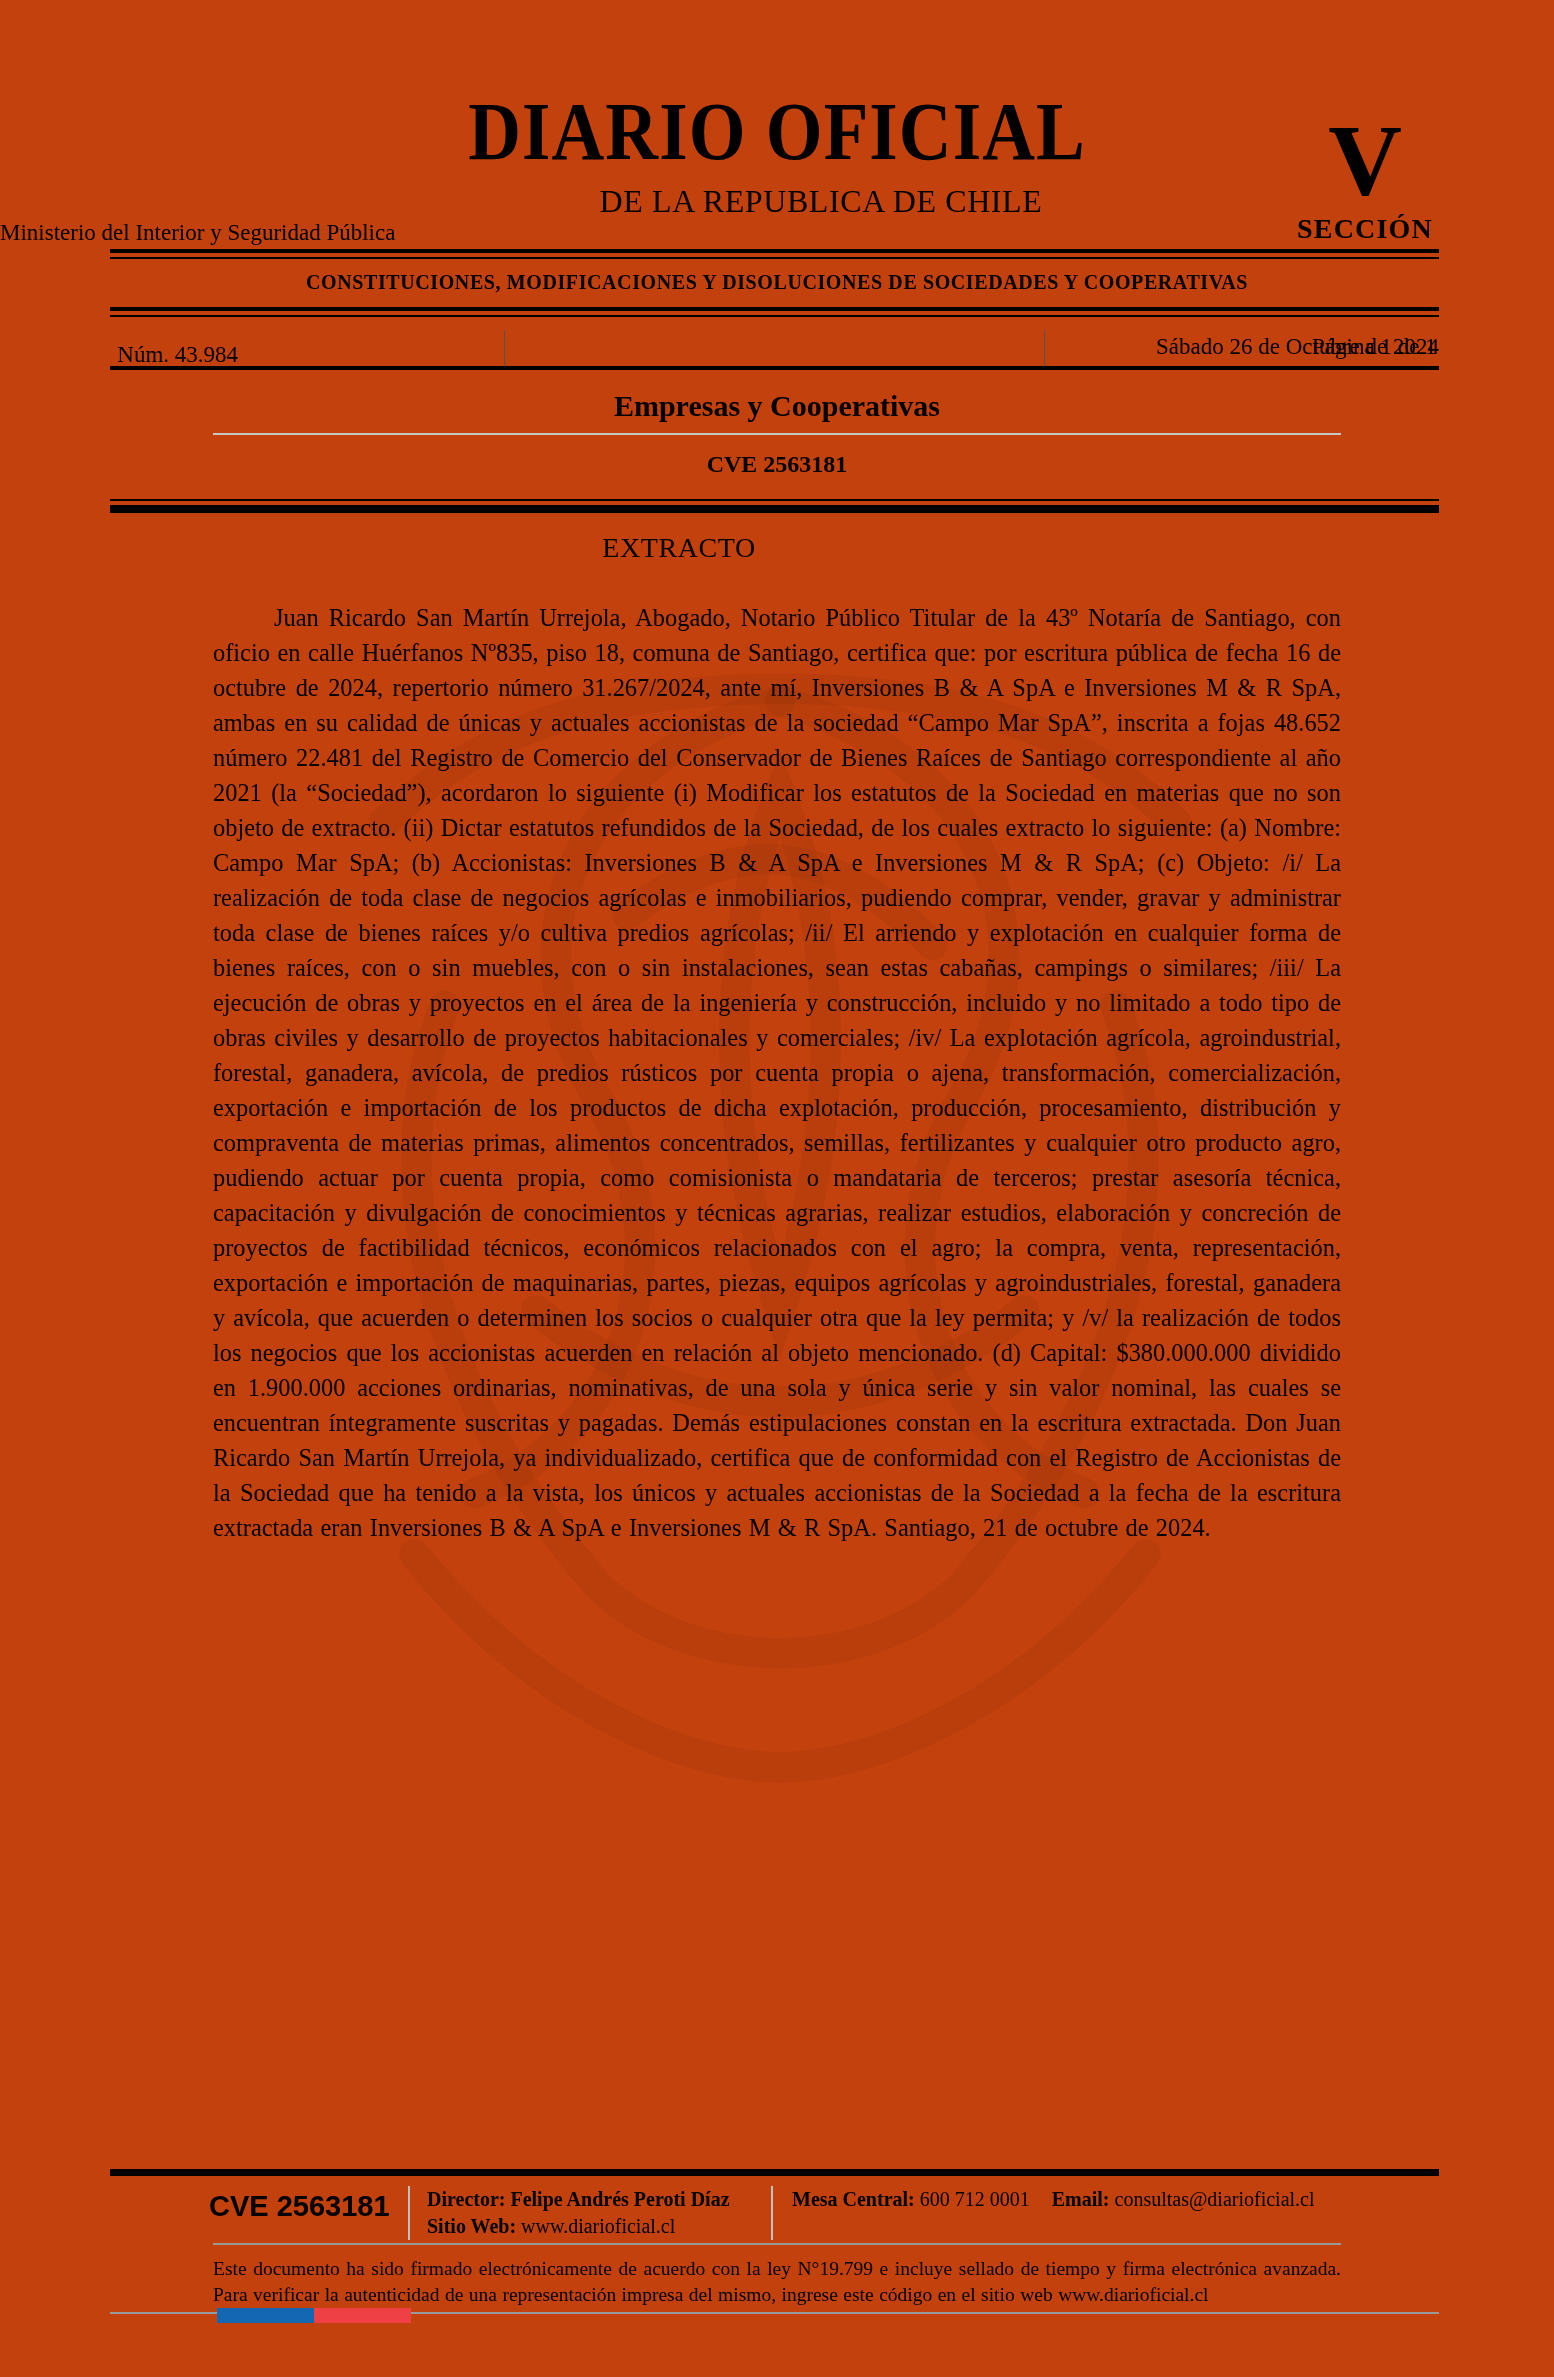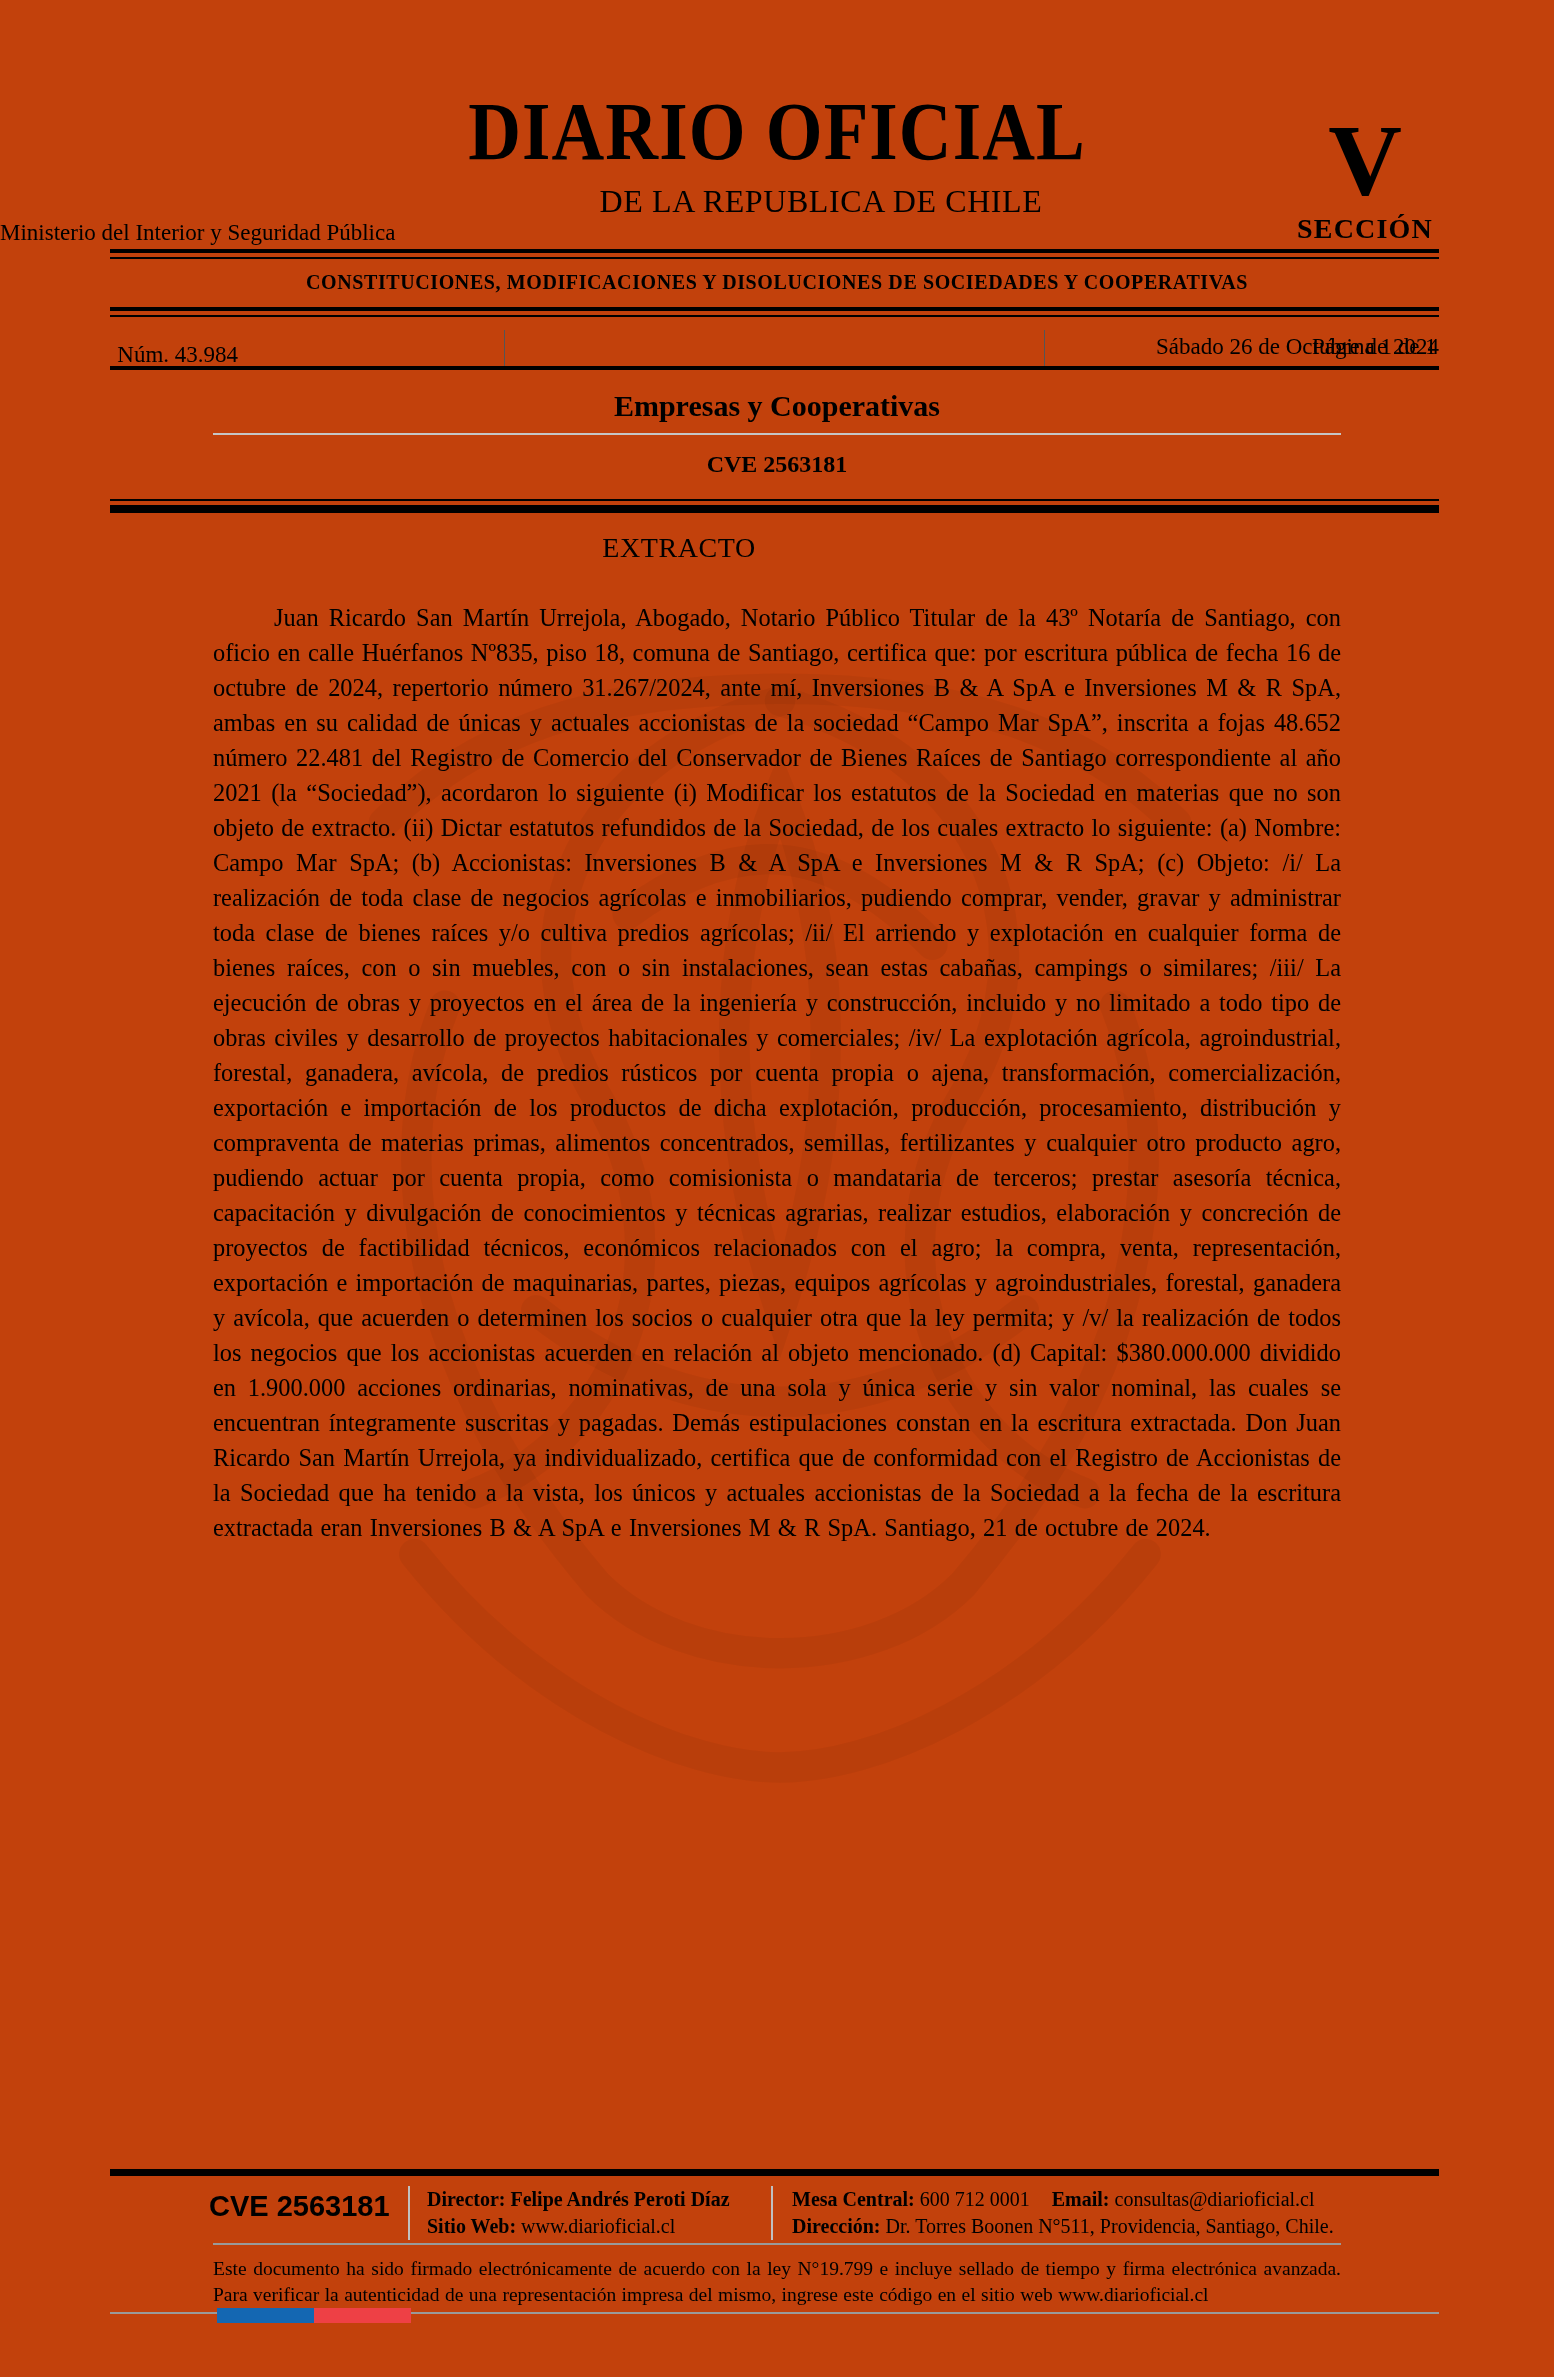--- a/index.html
+++ b/index.html
@@ -160,24 +160,20 @@
 
   <div class="fdiv" style="left:771px;"></div>
 
   <div class="fcol" style="left:792px;">
     <div>
       <b>Mesa Central:</b>
       <span>600 712 0001</span>
       <b style="margin-left:17px;">Email:</b>
       <span>consultas@diarioficial.cl</span>
     </div>
-    <div>
-      <b>Dirección:</b>
-      <span>Dr. Torres Boonen N°511, Providencia, Santiago, Chile.</span>
-    </div>
   </div>
 
   <div class="rl-gray" style="top:2243px;left:213px;width:1128px;height:2.4px;background:#9a9a9a;"></div>
 
   <div class="legal">Este documento ha sido firmado electrónicamente de acuerdo con la ley N°19.799 e incluye sellado de tiempo y firma electrónica avanzada. Para verificar la autenticidad de una representación impresa del mismo, ingrese este código en el sitio web www.diarioficial.cl</div>
 
   <div class="rl-gray" style="top:2312px;left:110px;width:1329px;height:2.4px;background:#9a9a9a;"></div>
 
   <div class="flag">
     <div class="b" style="background: rgb(20, 103, 178);"></div>

